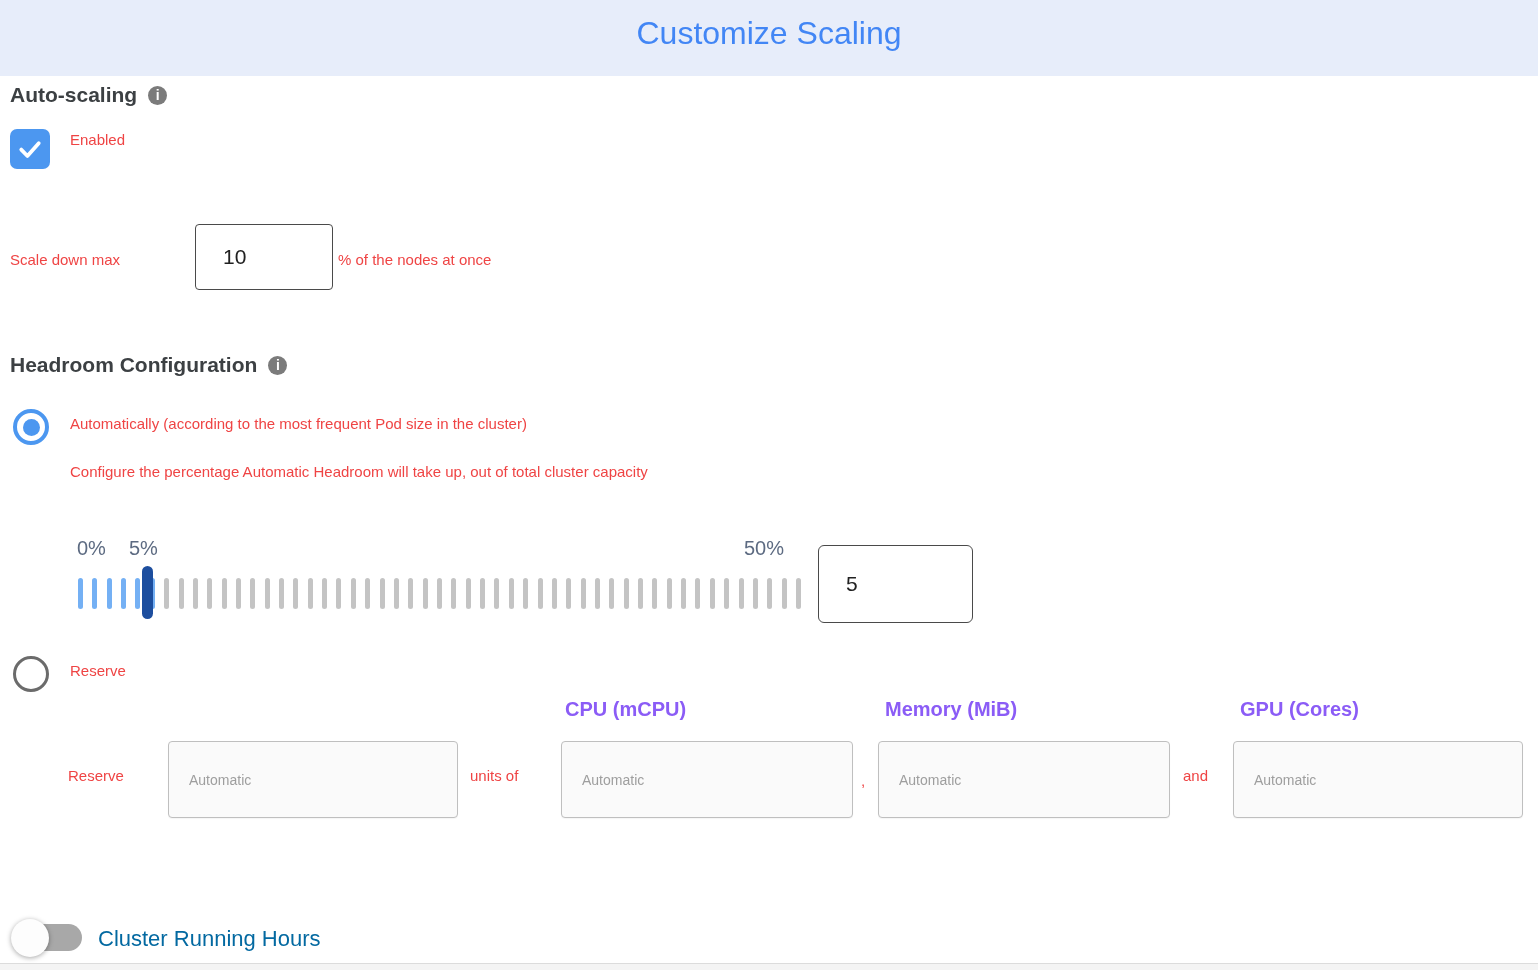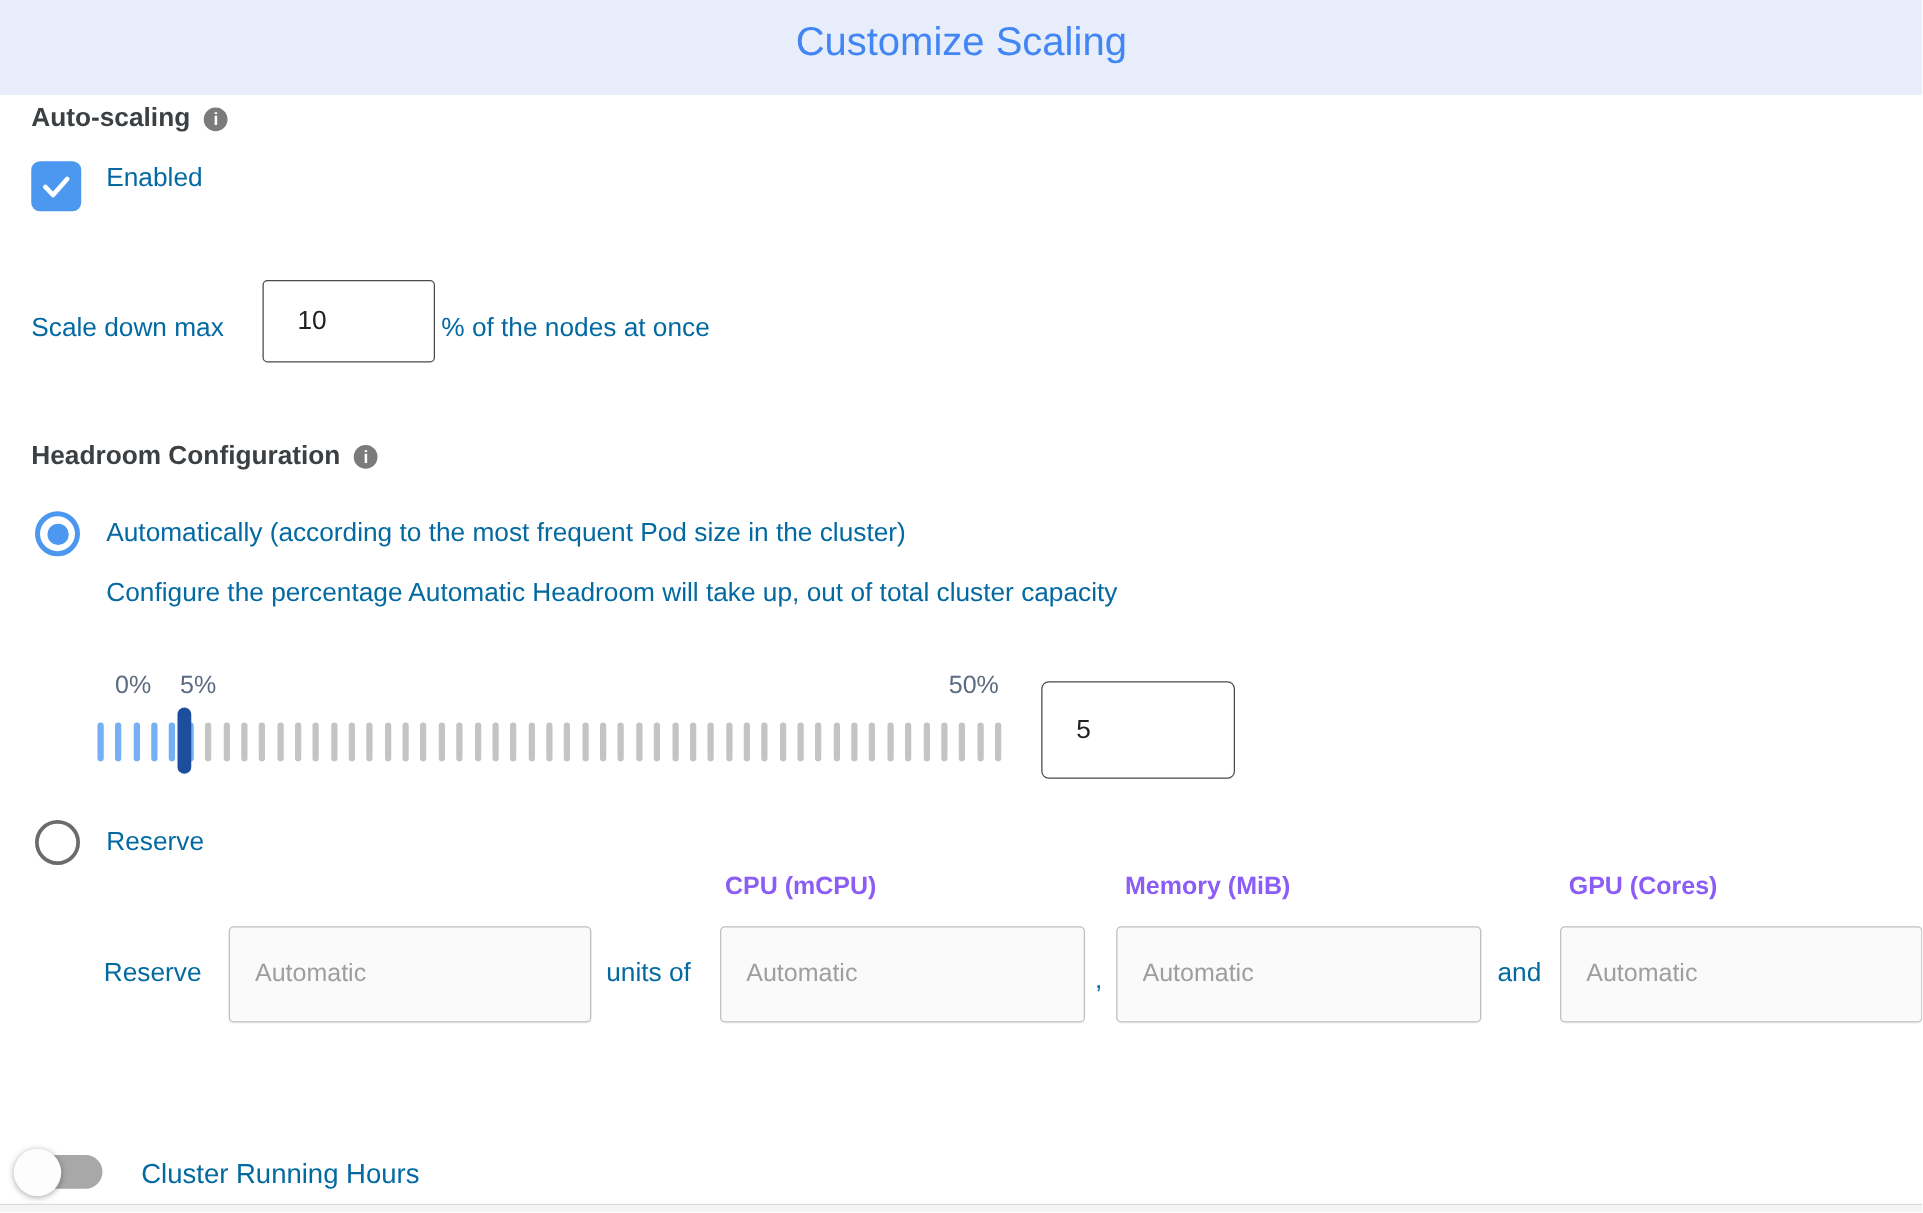--- a/index.html
+++ b/index.html
@@ -2,40 +2,40 @@
 <html><head>
 <meta charset="utf-8">
 <style>
   * { margin:0; padding:0; box-sizing:border-box; }
   html,body { background:#fff; }
   body { font-family:"Liberation Sans", sans-serif; color:#3c4043; }
   .screen {
     position:relative; width:1538px; height:970px;
     background:#fff; overflow:hidden;
   }
-  .abs { position:absolute;margin-left:15px; }
+  .abs { position:absolute; }
 
   
   .header-band {
     position:absolute; top:0; left:0; width:1538px; height:76px;
     background:#e7edfa; display:flex; align-items:center; justify-content:center;
   }
   .header-title {
     font-size:32px; color:#4286f5; font-weight:400; margin-top:-10px;
   }
 
   
   .section-heading { font-size:21px; font-weight:700; color:#3c4043; display:flex; align-items:center; gap:11px; }
   .info-icon {
     width:19px; height:19px; border-radius:50%; background:#7b7b7b;
     color:#fff; font-size:14px; font-weight:700; line-height:19px;
     text-align:center; display:inline-block; font-style:normal;
   }
 
-  .body-text { font-size:21px; color:#0369a1; }
+  .body-text { font-size:15px; color:#ef4444; }
 
   
   .checkbox {
     width:40px; height:40px; border-radius:7px; background:#4c97f0;
     display:flex; align-items:center; justify-content:center;
   }
 
   
   .value-input {
     border:1.5px solid #4a4a4a; border-radius:4px; background:#fff;
@@ -63,21 +63,21 @@
   .tick.active { background:#74b0f4; }
   .slider-handle {
     position:absolute; left:142px; top:566px; width:11px; height:53px;
     border-radius:5.5px; background:#1d4e9e; cursor:pointer;
   }
 
   
   .auto-input {
     height:77px; border:1px solid #bfbfbf; border-radius:4px; background:#fafafa;
     font-family:"Liberation Sans", sans-serif;
-    font-size:20px; color:#3c4043; padding-left:20px; outline:none;
+    font-size:14px; color:#3c4043; padding-left:20px; outline:none;
     box-shadow:0 1px 1px rgba(0,0,0,0.04);
   }
   .auto-input::placeholder { color:#9e9e9e; opacity:1; }
 
   .col-header { font-size:20px; font-weight:700; color:#8b5cf6; }
 
   
   .toggle-track {
     position:absolute; left:14px; top:924px; width:68px; height:27px;
     border-radius:14px; background:#a8a8a8;

